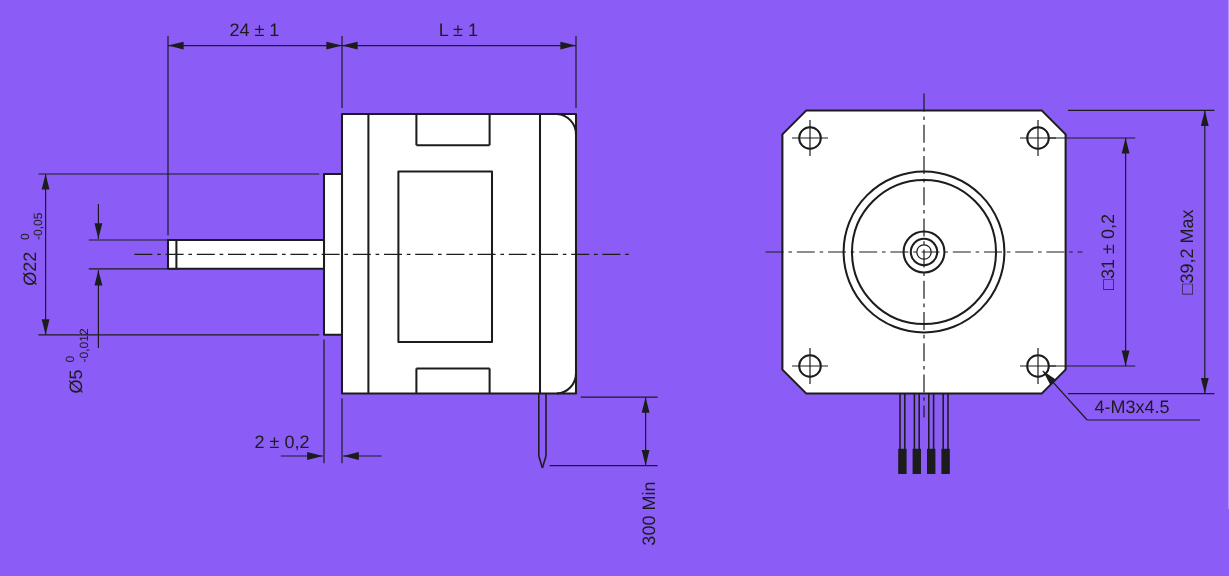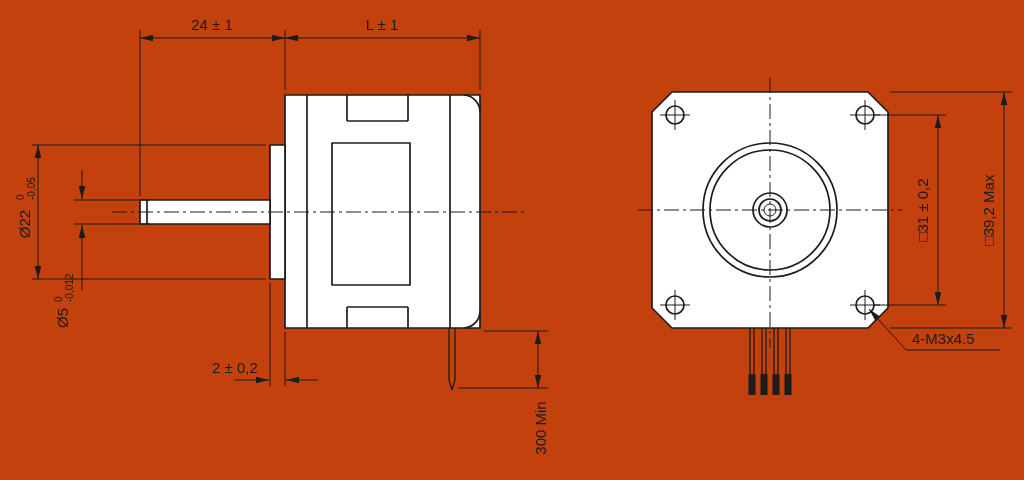--- a/index.html
+++ b/index.html
@@ -1,16 +1,16 @@
 <!DOCTYPE html>
 <html><head>
 <meta charset="utf-8">
 <style>
   html,body{margin:0;padding:0;background:#ffffff;}
-  .stage{width:1024px;height:480px;background:#c2410c;position:relative;overflow:hidden;}
+  .stage{width:1024px;height:480px;background:#8b5cf6;position:relative;overflow:hidden;}
   svg{display:block;}
   .ol{fill:none;stroke:#1c1c1c;stroke-width:1.7;stroke-linejoin:round;}
   .olw{fill:#ffffff;stroke:#1c1c1c;stroke-width:1.7;stroke-linejoin:round;}
   .thin{fill:none;stroke:#1c1c1c;stroke-width:1;}
   .cl{fill:none;stroke:#1c1c1c;stroke-width:1;stroke-dasharray:15 4 3 4;}
   .wire{fill:none;stroke:#1c1c1c;stroke-width:1.3;}
   .pin{fill:#1c1c1c;stroke:none;}
   text{font-family:"Liberation Sans","DejaVu Sans",sans-serif;font-size:15px;fill:#1c1c1c;}
   .tol{font-size:10px;}
 </style>

